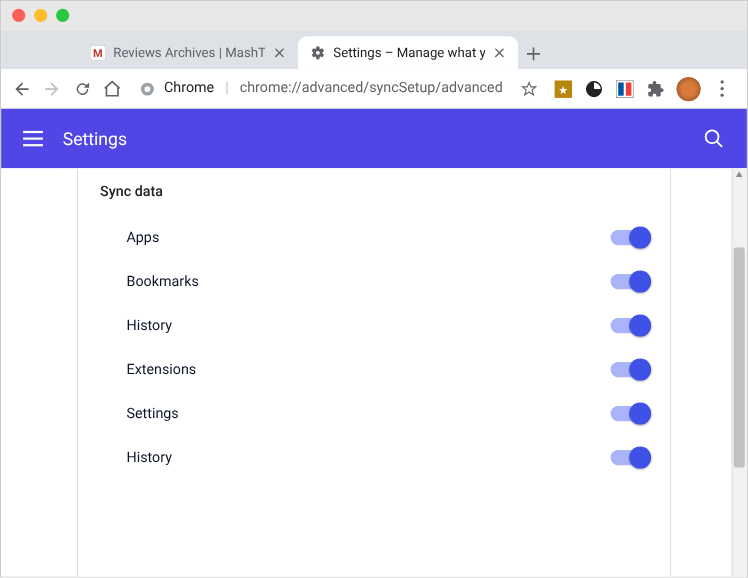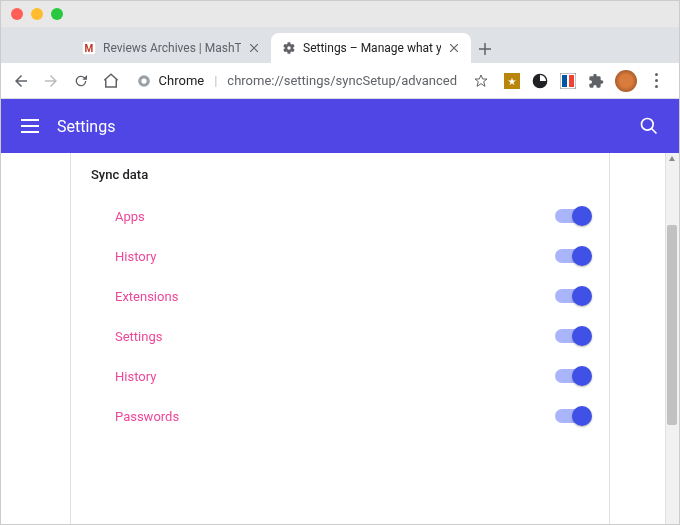--- a/index.html
+++ b/index.html
@@ -41,21 +41,21 @@
   .settings-left { display: flex; align-items: center; gap: 18px; }
   .hamburger { display: flex; flex-direction: column; gap: 4px; }
   .hamburger span { width: 18px; height: 2px; background: #fff; }
   .settings-title { font-size: 16px; font-weight: 400; }
   
   
   .content-wrap { height: calc(525px - 26px - 36px - 36px - 54px); overflow-y: hidden; background: #fff; display: flex; justify-content: flex-start; position: relative; }
   .content-scroll { width: 100%; overflow-y: auto; display:flex; justify-content:center; }
   .card { width: 540px; background: #fff; border-left: 1px solid #e0e0e0; border-right: 1px solid #e0e0e0; padding: 6px 0 0; }
   .section-title { font-size: 13px; color: #202124; font-weight: 500; padding: 8px 20px 14px; }
-  .row { display: flex; align-items: center; justify-content: space-between; padding: 0 20px 0 44px; height: 40px; border-top: 1px solid #eee; font-size: 13px; color: #ec4899; }
+  .row { display: flex; align-items: center; justify-content: space-between; padding: 0 20px 0 44px; height: 40px; border-top: 1px solid #eee; font-size: 13px; color: #0f172a; }
   .row:first-of-type { border-top: none; }
   .highlight-box { position: relative; }
   .highlight-box::after { content: ""; position: absolute; left: 40px; right: 4px; top: -1px; bottom: -1px; border: 3px solid #e53935; pointer-events: none; }
   
   
   .toggle { width: 34px; height: 14px; background: #aab4f8; border-radius: 7px; position: relative; }
   .toggle .knob { position: absolute; right: -3px; top: -3px; width: 20px; height: 20px; background: #3f51e6; border-radius: 50%; box-shadow: 0 1px 2px rgba(0,0,0,0.3); }
   
   
   .scrollbar-track { position: absolute; right: 0; top: 0; bottom: 0; width: 14px; background: #f1f1f1; border-left: 1px solid #e0e0e0;}
@@ -133,21 +133,21 @@
   </div>
   <div class="omnibox">
     <span>
       <svg width="14" height="14" viewBox="0 0 24 24">
           <circle cx="12" cy="12" r="10" fill="#9aa0a6"></circle>
           <circle cx="12" cy="12" r="4.5" fill="#fff"></circle>
         </svg>
     </span>
     <span class="scheme">Chrome</span>
     <span class="omnibox-sep">|</span>
-    <span style="color:#5f6368">chrome://settings/syncSetup/advanced</span>
+    <span style="color:#5f6368">chrome://advanced/syncSetup/advanced</span>
     <span style="flex:1"></span>
     <span>
       <svg width="16" height="16" viewBox="0 0 24 24">
           <path fill="none" stroke="#5f6368" stroke-width="1.5" d="M12 3l2.5 6H21l-5 4 2 7-6-4-6 4 2-7-5-4h6.5z"></path>
         </svg>
     </span>
   </div>
   <div class="ext-icons">
     <div class="ext">
         <svg width="16" height="16">
@@ -209,20 +209,28 @@
           <div>
             <div class="row">
               <span>Apps</span>
               <div class="toggle">
                 <div class="knob"></div>
               </div>
             </div>
           </div>
           <div>
             <div class="row">
+              <span>Bookmarks</span>
+              <div class="toggle">
+                <div class="knob"></div>
+              </div>
+            </div>
+          </div>
+          <div>
+            <div class="row">
               <span>History</span>
               <div class="toggle">
                 <div class="knob"></div>
               </div>
             </div>
           </div>
           <div>
             <div class="row">
               <span>Extensions</span>
               <div class="toggle">
@@ -234,28 +242,20 @@
             <div class="row">
               <span>Settings</span>
               <div class="toggle">
                 <div class="knob"></div>
               </div>
             </div>
           </div>
           <div>
             <div class="row">
               <span>History</span>
-              <div class="toggle">
-                <div class="knob"></div>
-              </div>
-            </div>
-          </div>
-          <div>
-            <div class="row">
-              <span>Passwords</span>
               <div class="toggle">
                 <div class="knob"></div>
               </div>
             </div>
           </div>
           <div>
             <div class="row"></div>
           </div>
         </div>
   </div>

